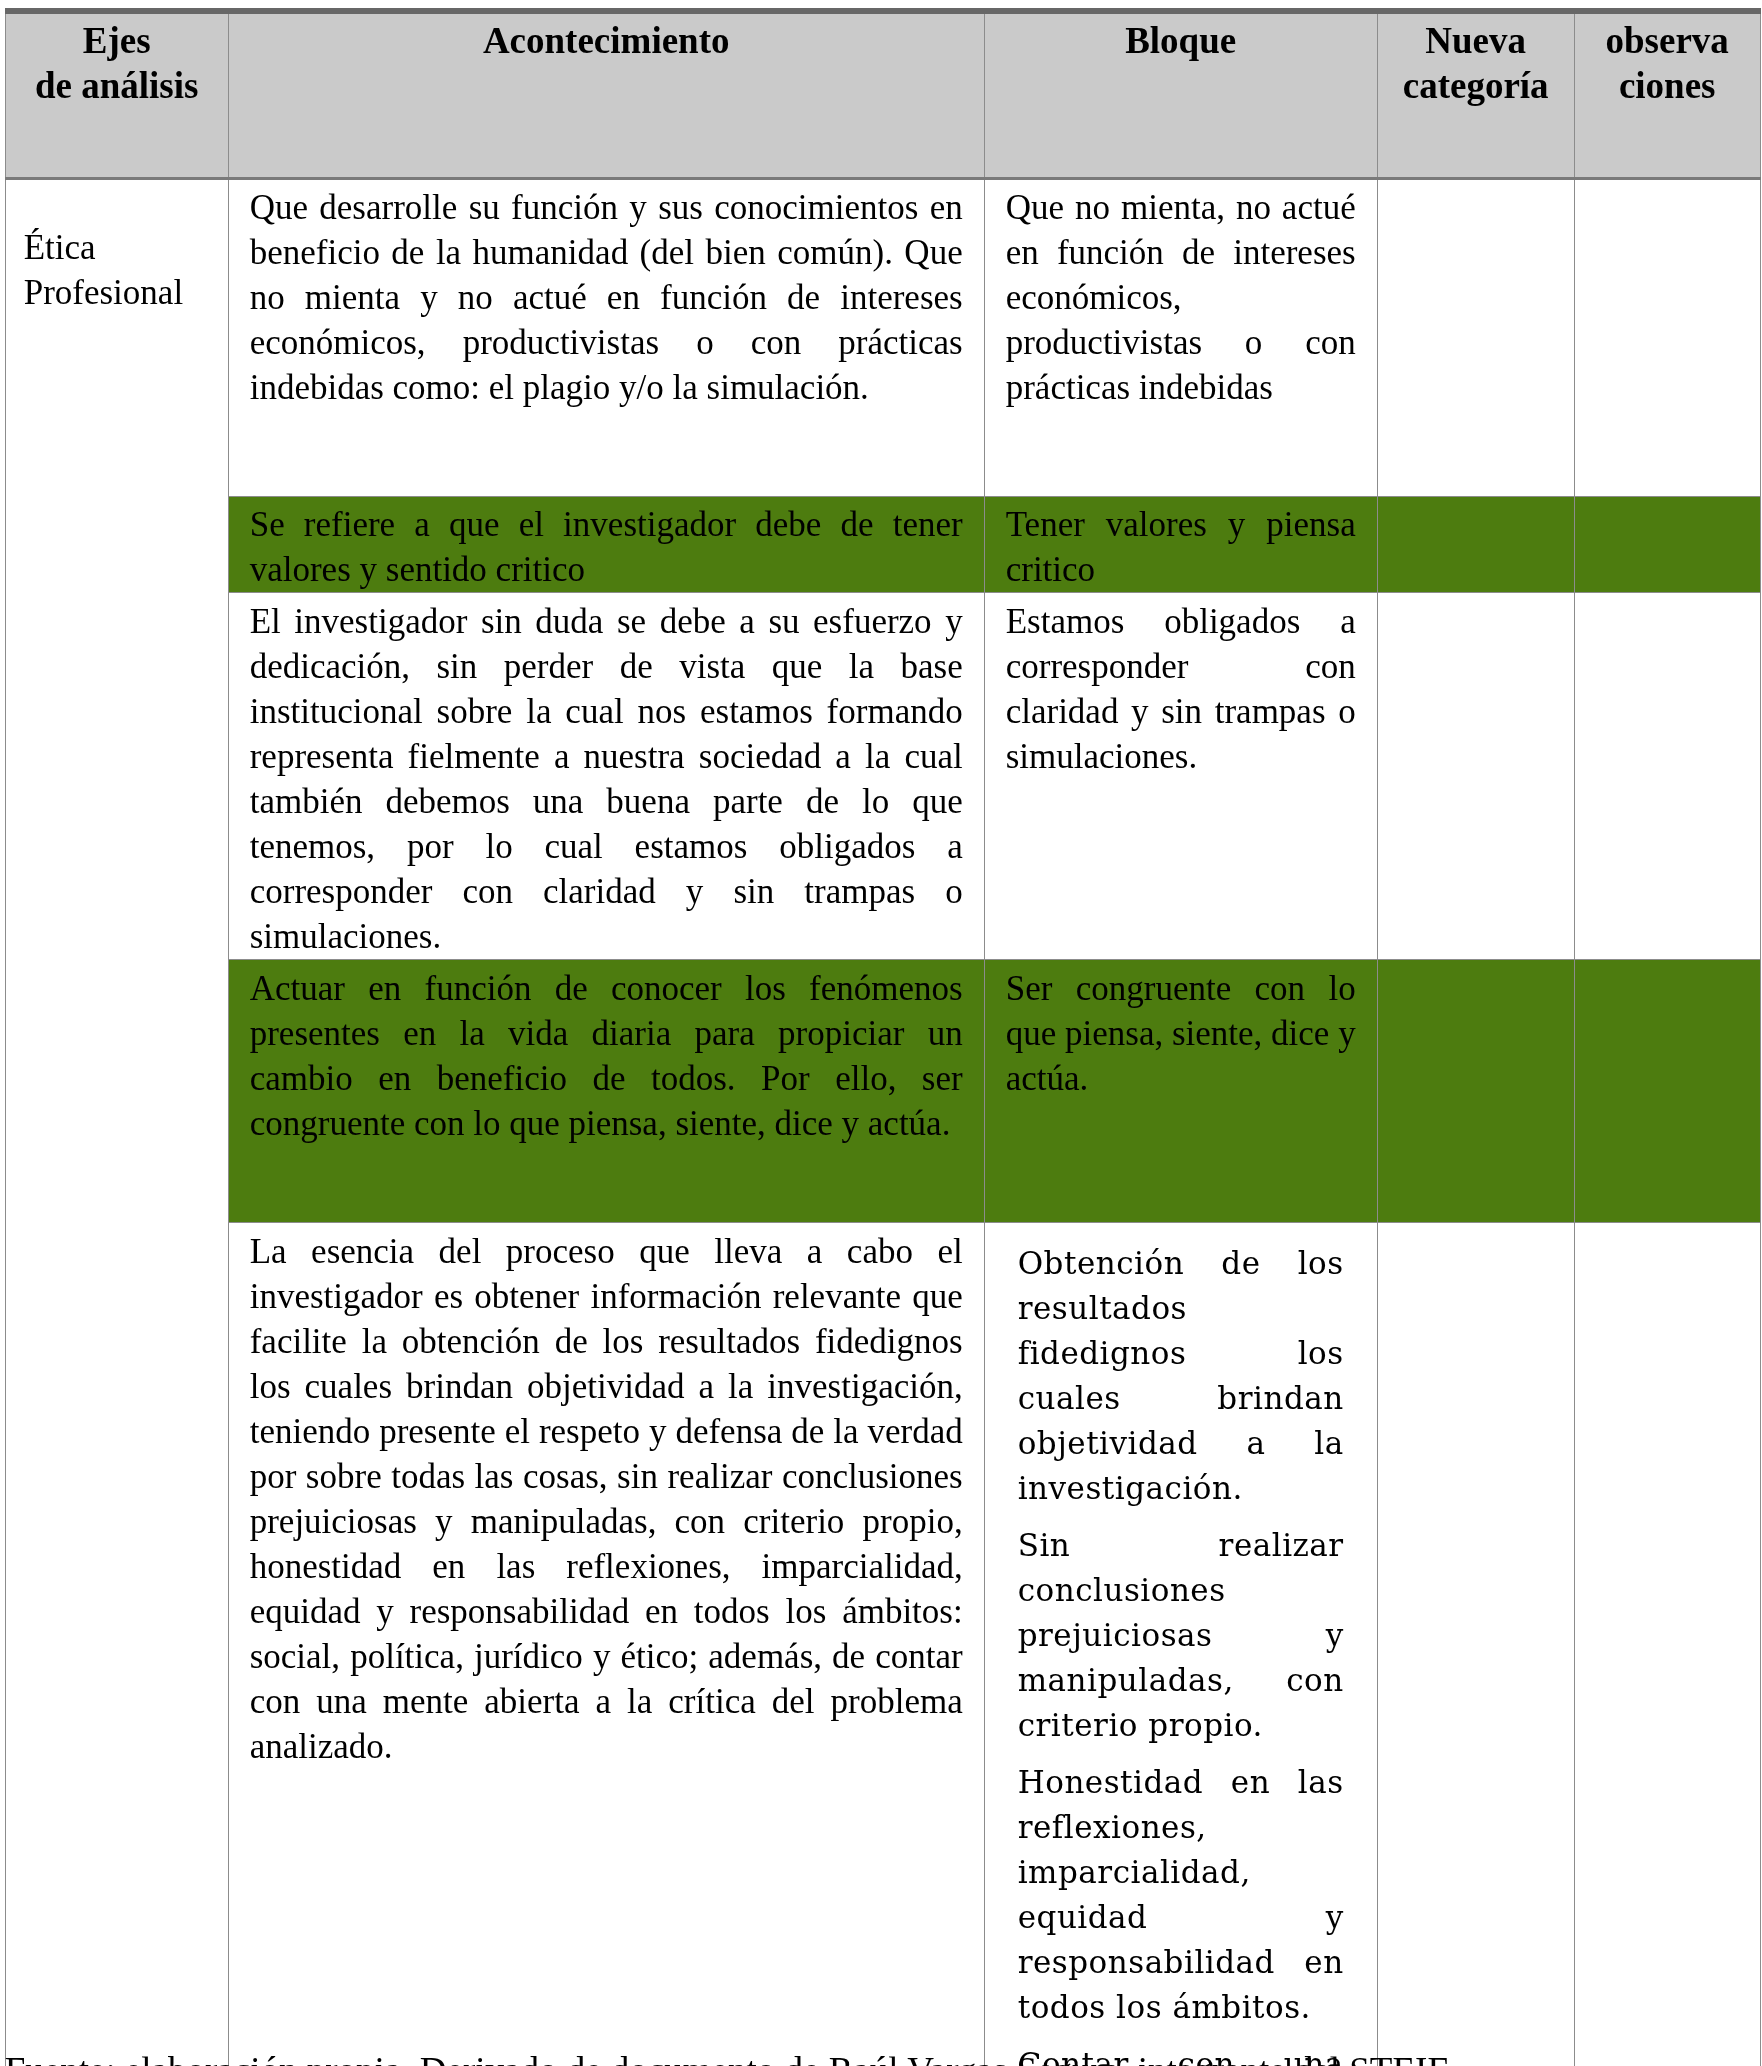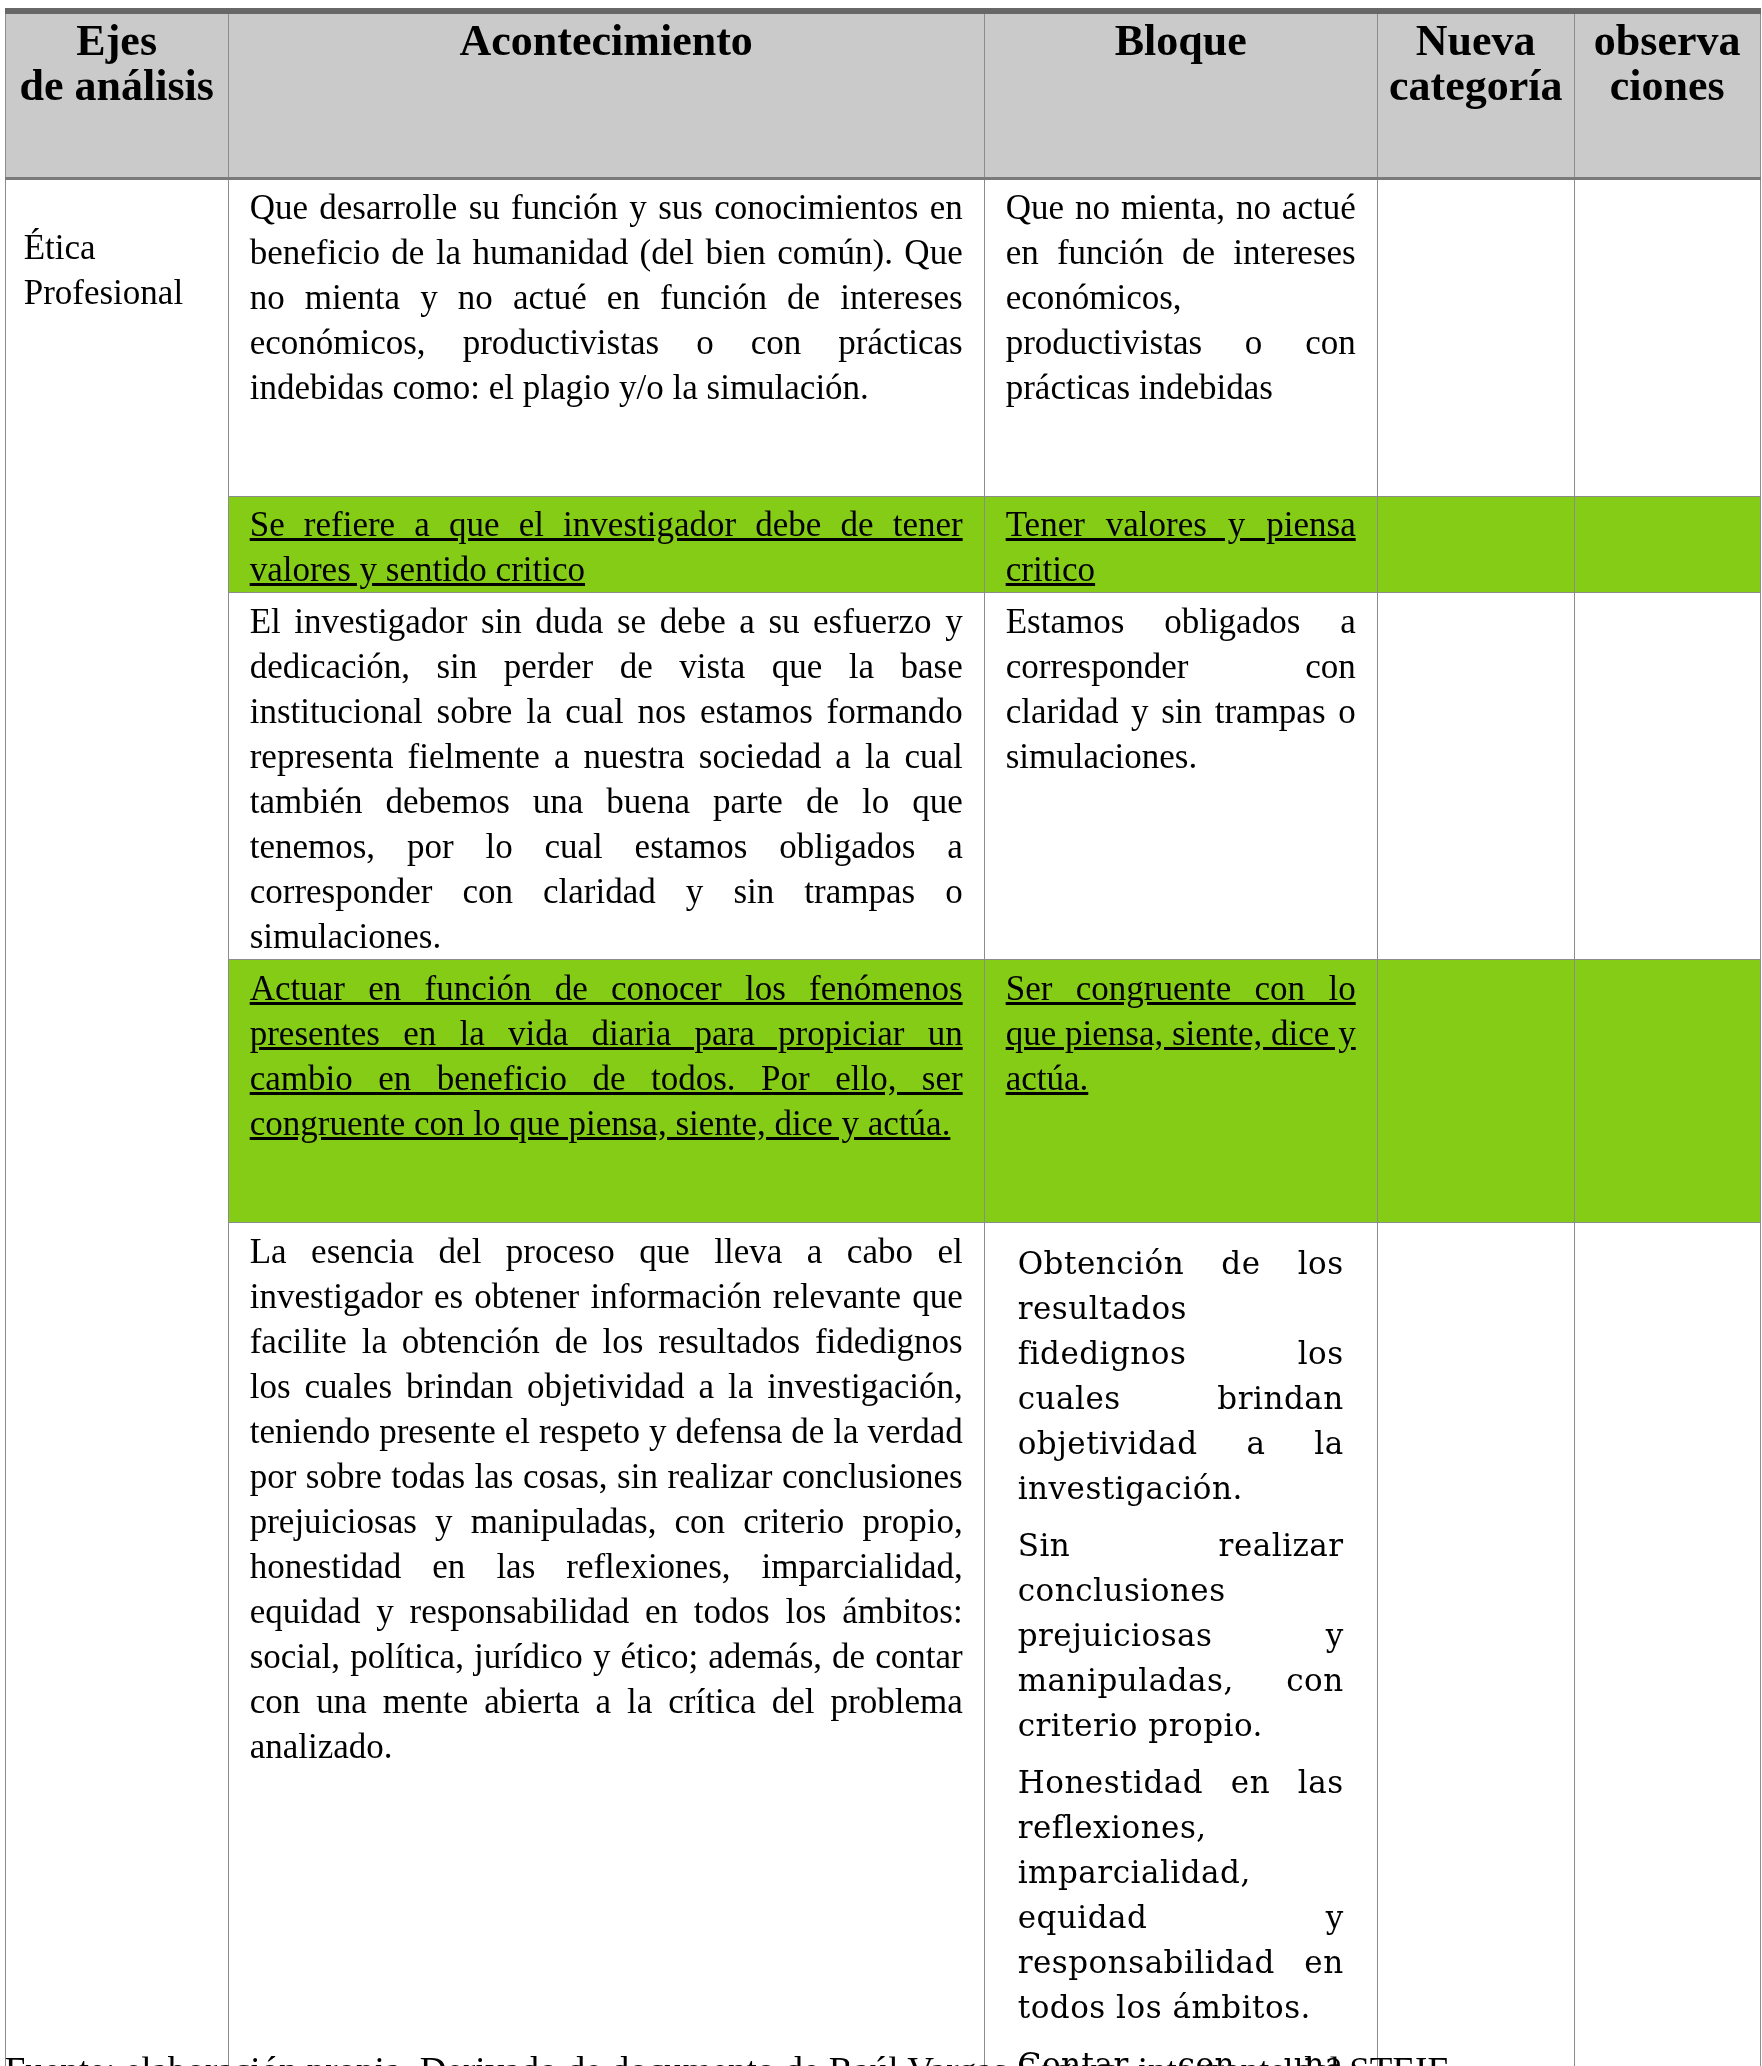--- a/index.html
+++ b/index.html
@@ -27,37 +27,37 @@
     border-left: 1.4px solid #8c8c8c;
     border-right: 1.4px solid #8c8c8c;
     vertical-align: top;
     padding: 0;
   }
   th:first-child, td:first-child { border-left: 1.4px solid #8c8c8c; }
   thead th {
     background: #cacaca;
     height: 167px;
     font-weight: bold;
-    font-size: 44px;
+    font-size: 37px;
     line-height: 45px;
     text-align: center;
     padding-top: 3.8px;
     box-sizing: border-box;
     border-bottom: 3.3px solid #7a7a7a;
   }
   tbody td {
     font-size: 35px;
     line-height: 45px;
     text-align: justify;
     text-align-last: left;
     padding: 5.7px 21px 0 21px;
     box-sizing: border-box;
   }
   tbody tr { border-top: 1.9px solid #8c8c8c; }
-  tbody tr.shaded td.data-cell { background: #84cc16; text-decoration: underline; }
+  tbody tr.shaded td.data-cell { background: #4d7c0f; }
   tbody tr.r1 td { height: 318px; }
   tbody tr.r2 td { height: 91px; }
   tbody tr.r3 td { height: 365px; margin-top: 12px; }
   tbody tr.r4 td { height: 263px; }
   tbody tr.r5 td { height: 862px; }
 
   td.axis-cell {
     padding: 45px 0 0 18px;
     text-align: left;
     text-align-last: left;

